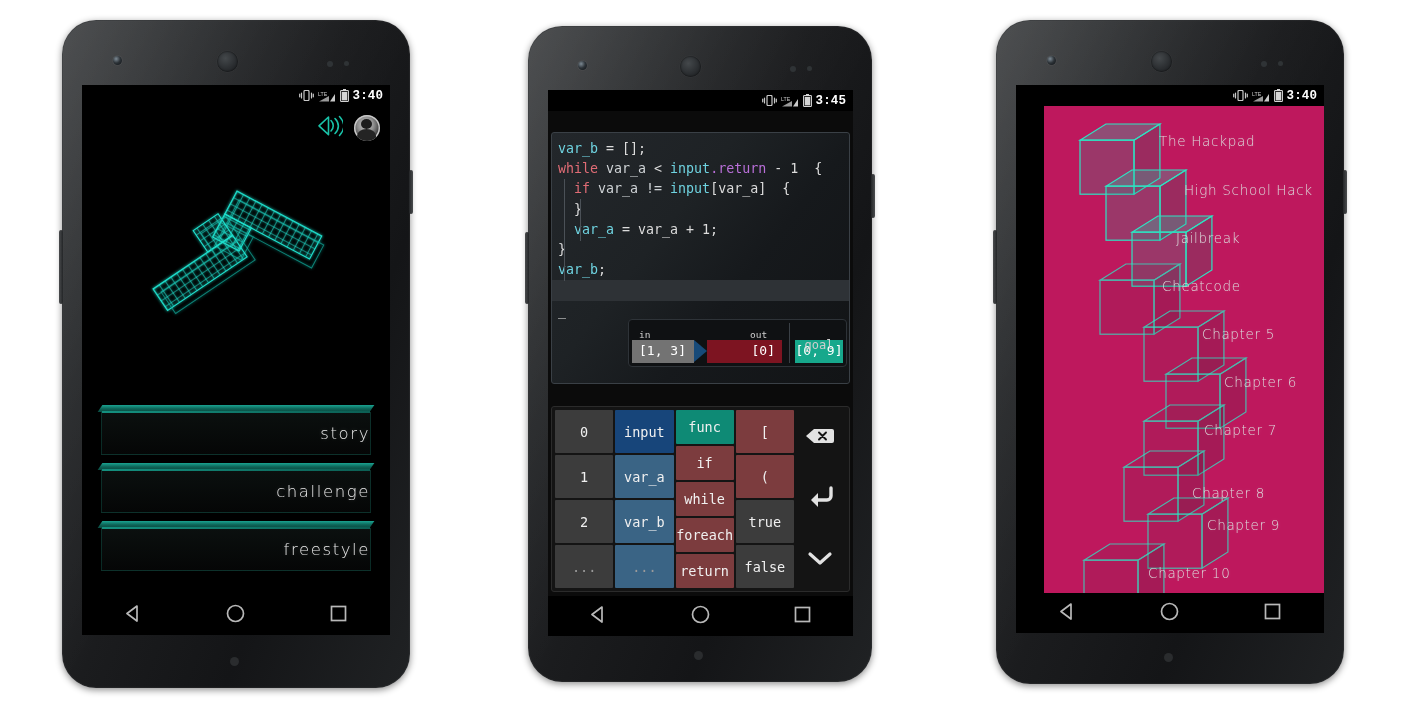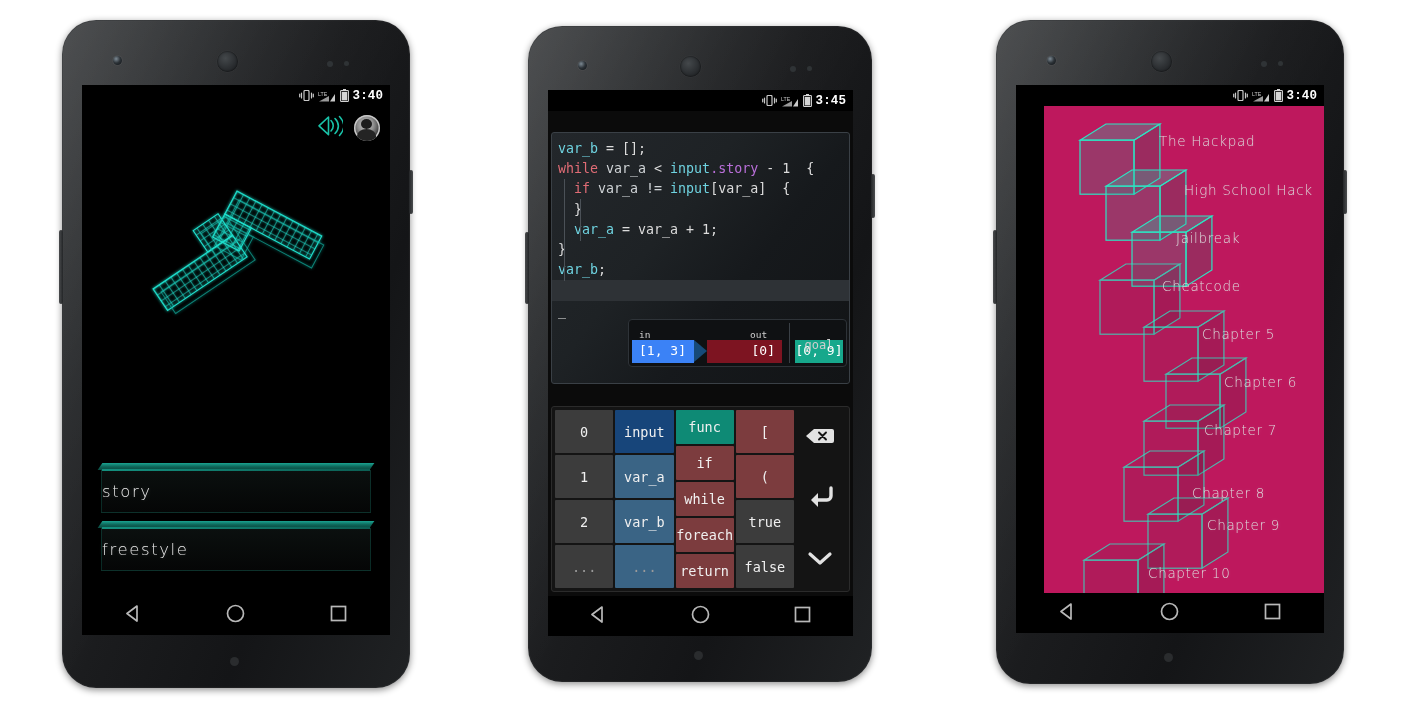--- a/index.html
+++ b/index.html
@@ -68,21 +68,21 @@
 
   .logo-wrap { position:absolute; left:0; right:0; top:60px; height:190px;
                display:flex; align-items:center; justify-content:center; }
 
   .menu { position:absolute; left:19px; right:19px; bottom:20px; }
   .menu-btn {
     position:relative; height:43px; margin-bottom:15px;
     background: linear-gradient(180deg,#0b100f 0%, #050606 100%);
     border:1px solid rgba(20,125,110,.30);
     border-top:none;
-    display:flex; align-items:center; justify-content:flex-start;
+    display:flex; align-items:center; justify-content:flex-end;
   }
   .menu-btn .cap {
     position:absolute; left:-2px; right:-2px; top:-7px; height:7px;
     background: linear-gradient(180deg,#1aa391 0%, #0d6457 55%, #0a4a41 100%);
     transform: skewX(-34deg);
   }
   .menu-btn .cap2 {
     position:absolute; left:0; right:0; top:-1px; height:2px;
     background: linear-gradient(90deg,#14907f,#0c5f54);
   }
@@ -113,21 +113,21 @@
   .tok-var   { color:#6fd3e0; }
   .tok-prop  { color:#b96fd9; }
   .tok-kw    { color:#e06c75; }
   .tok-punct { color:#dcdcdc; }
   .tok-plain { color:#cfd3d6; }
   .guide { position:absolute; width:1px; background:#4b5157; }
 
   .iogoal { position:absolute; right:2px; bottom:16px; display:flex; gap:3px;
             background:#0f1113; border:1px solid #2e3338; border-radius:4px; padding:3px; }
   .iogrp { position:relative; display:flex; }
-  .in-cell { position:absolute; left:0; top:17px; width:62px; height:23px; background:#3b82f6;
+  .in-cell { position:absolute; left:0; top:17px; width:62px; height:23px; background:#737373;
              display:flex; align-items:center; padding-left:7px; color:#fff;
              font-family:"DejaVu Sans Mono",monospace; font-size:13px; }
   .in-arrow { position:absolute; left:62px; top:17px; width:0; height:0;
              border-top:11.5px solid transparent; border-bottom:11.5px solid transparent;
              border-left:13px solid #174a79; }
   .out-cell { position:absolute; left:75px; top:17px; width:75px; height:23px; background:#7d1421;
              display:flex; align-items:center; justify-content:flex-end; padding-right:7px; color:#fff;
              font-family:"DejaVu Sans Mono",monospace; font-size:13px; }
   .sep { width:1px; background:#3a4046; margin:0 2px; }
   .goal-cell { width:48px; height:23px; background:#17a88c; margin-top:17px;
@@ -250,20 +250,25 @@
             </g>
           </svg>
         </div>
 
         <div class="menu">
           <div class="menu-btn">
             <span class="cap"></span>
             <span class="cap2"></span>
             <span class="lbl">story</span>
           </div>
+          <div class="menu-btn">
+            <span class="cap"></span>
+            <span class="cap2"></span>
+            <span class="lbl">challenge</span>
+          </div>
           <div class="menu-btn" style="margin-bottom:4px;">
             <span class="cap"></span>
             <span class="cap2"></span>
             <span class="lbl">freestyle</span>
           </div>
         </div>
       </div>
 
       <div class="navbar">
         <span>
@@ -322,21 +327,21 @@
       </div>
 
       <div class="p2-content">
 
 
         <div class="editor">
           <div class="guide" style="left:12px; top:46px; height:102px;"></div>
           <div class="guide" style="left:28px; top:66px; height:42px;"></div>
           <div id="code-body">
               <div class="codeline"><span class="tok-var">var_b</span><span class="tok-punct"> = [];</span></div>
-              <div class="codeline"><span class="tok-kw">while</span><span class="tok-plain"> var_a </span><span class="tok-punct">&lt; </span><span class="tok-var">input</span><span class="tok-prop">.story</span><span class="tok-punct"> - 1  {</span></div>
+              <div class="codeline"><span class="tok-kw">while</span><span class="tok-plain"> var_a </span><span class="tok-punct">&lt; </span><span class="tok-var">input</span><span class="tok-prop">.return</span><span class="tok-punct"> - 1  {</span></div>
               <div class="codeline"><span class="tok-plain">  </span><span class="tok-kw">if</span><span class="tok-plain"> var_a != </span><span class="tok-var">input</span><span class="tok-punct">[var_a]  {</span></div>
               <div class="codeline"><span class="tok-punct">  }</span></div>
               <div class="codeline"><span class="tok-plain">  </span><span class="tok-var">var_a</span><span class="tok-punct"> = var_a + 1;</span></div>
               <div class="codeline"><span class="tok-punct">}</span></div>
               <div class="codeline"><span class="tok-var">var_b</span><span class="tok-punct">;</span></div>
               <div class="codeline cur">&nbsp;<span class="tok-plain"></span></div>
               <div class="codeline"><span class="tok-punct">_</span></div>
             </div>
 
           <div class="iogoal">

